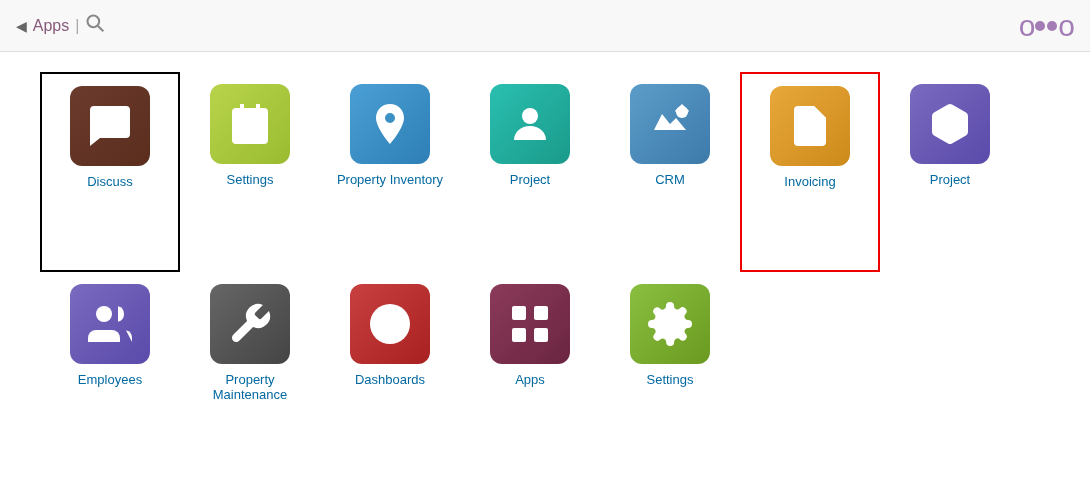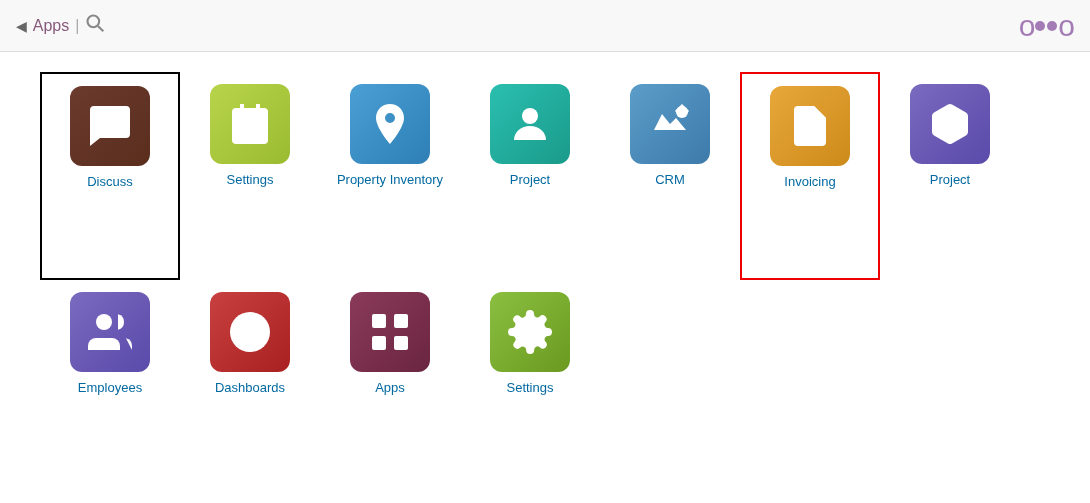--- a/index.html
+++ b/index.html
@@ -254,20 +254,28 @@
       <svg viewBox="0 0 24 24">
           <path d="M17 21v-2a4 4 0 00-4-4H5a4 4 0 00-4 4v2"></path>
           <circle cx="9" cy="7" r="4"></circle>
           <path d="M23 21v-2a4 4 0 00-3-3.87"></path>
           <path d="M16 3.13a4 4 0 010 7.75"></path>
         </svg>
     </div>
     <span class="app-label">Employees</span>
   </div>
 
+  <div class="app-item">
+    <div class="app-icon icon-property-maint">
+      <svg viewBox="0 0 24 24">
+          <path d="M14.7 6.3a1 1 0 000 1.4l1.6 1.6a1 1 0 001.4 0l3.77-3.77a6 6 0 01-7.94 7.94l-6.91 6.91a2.12 2.12 0 01-3-3l6.91-6.91a6 6 0 017.94-7.94l-3.76 3.76z"></path>
+        </svg>
+    </div>
+    <span class="app-label">Property Maintenance</span>
+  </div>
 
   <div class="app-item">
     <div class="app-icon icon-dashboards">
       <svg viewBox="0 0 24 24">
           <circle cx="12" cy="12" r="10"></circle>
           <polyline points="12 6 12 12 16 14"></polyline>
         </svg>
     </div>
     <span class="app-label">Dashboards</span>
   </div>

